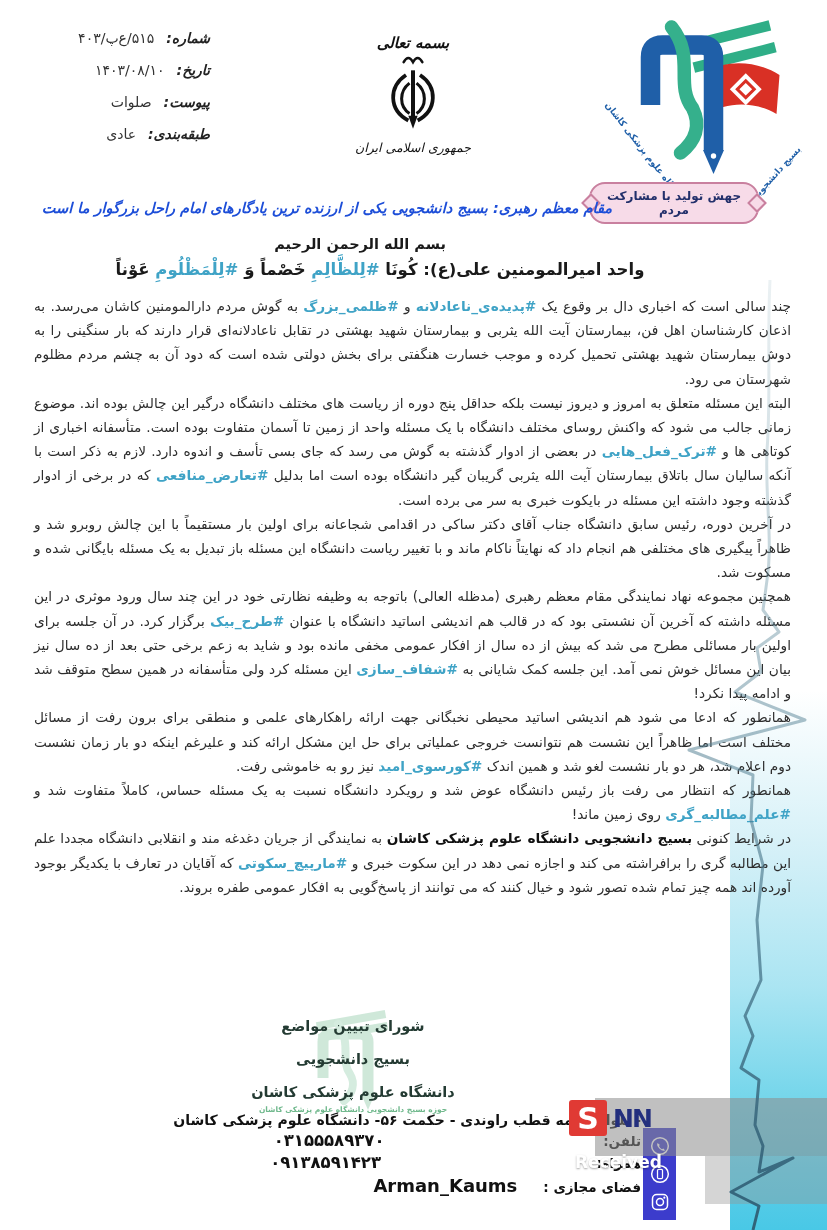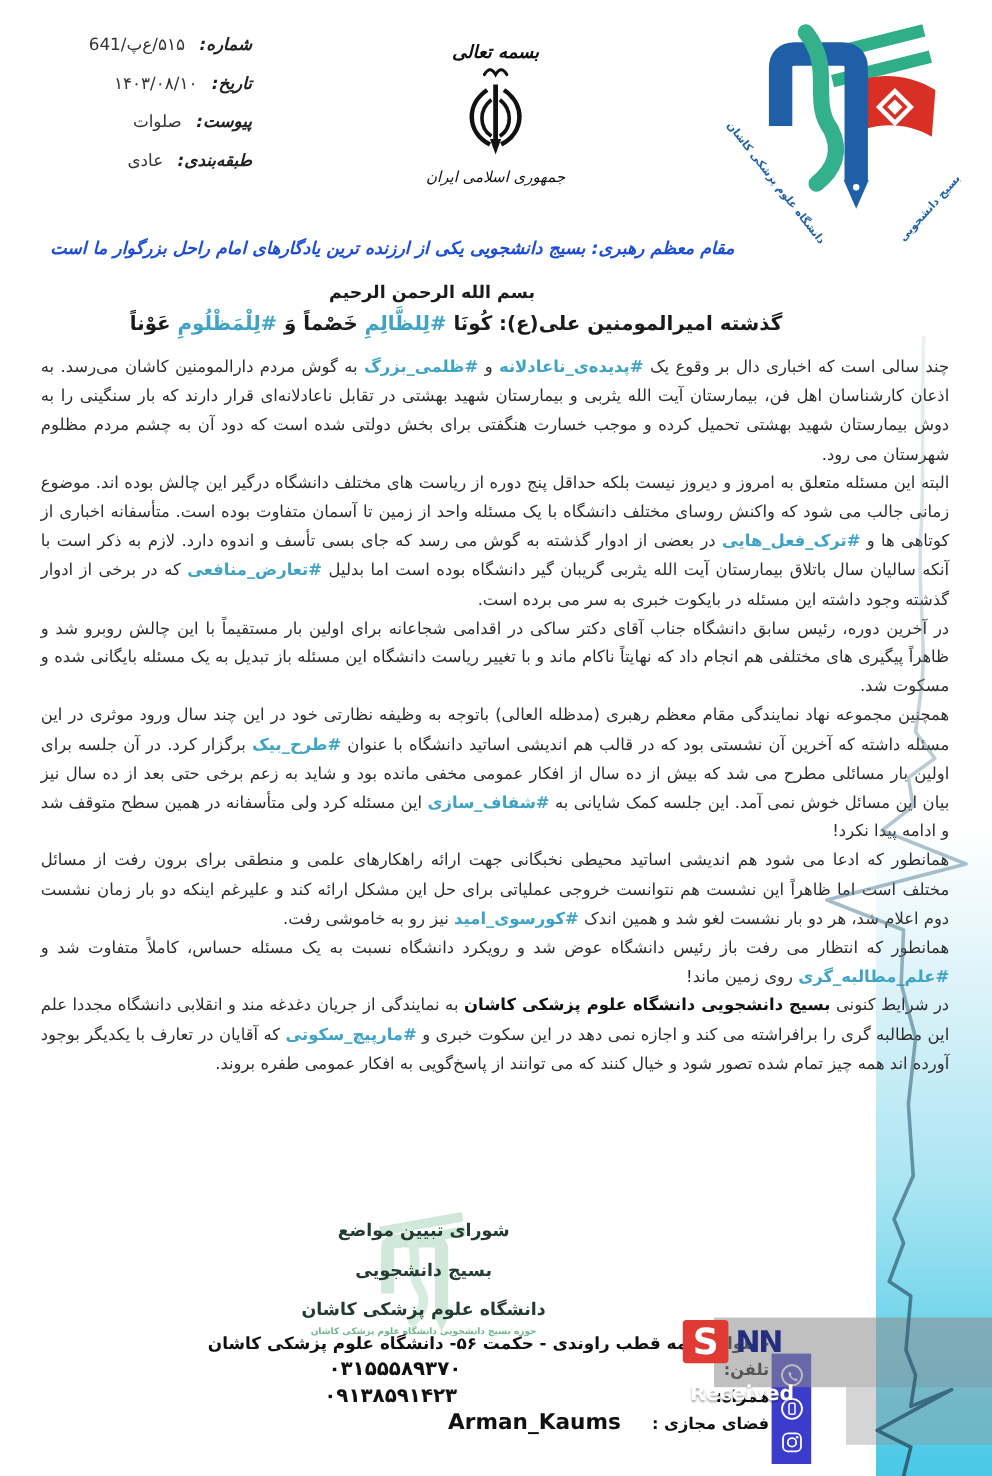--- a/index.html
+++ b/index.html
@@ -101,21 +101,21 @@
     </defs>
     <path d="M83,0 C80,60 84,120 80,170 C78,220 86,260 80,300 L76,330 L92,352 L70,368
              L74,392 L48,412 L118,440 L2,470 L66,495 L64,540 L76,585 L70,640 L74,700
              L58,736 L66,756 L54,788 L72,800 L68,845 L76,866 L72,892 L106,878 L44,912
              L72,926 L66,950" fill="none" stroke="url(#sg)" stroke-width="3" stroke-linejoin="round"></path>
   </svg>
 
   <div class="fields">
     <div class="field-row">
       <span class="field-label">شماره:</span>
-      <span class="field-value">۵۱۵/ع‌پ/641</span>
+      <span class="field-value">۵۱۵/ع‌پ/۴۰۳</span>
     </div>
     <div class="field-row">
       <span class="field-label">تاریخ:</span>
       <span class="field-value">۱۴۰۳/۰۸/۱۰</span>
     </div>
     <div class="field-row">
       <span class="field-label">پیوست:</span>
       <span class="field-value">صلوات</span>
     </div>
     <div class="field-row">
@@ -155,26 +155,27 @@
 
       <path d="M61,92 L75,92 L68,108 Z" fill="#1f5fa8"></path>
       <circle cx="68" cy="96" r="1.8" fill="#ffffff"></circle>
 
       <path d="M40,10 C56,30 42,48 54,64 C60,76 56,86 46,94" fill="none" stroke="#35b08c" stroke-width="9" stroke-linecap="round"></path>
     </svg>
     <span class="logo-caption logo-cap-univ">دانشگاه علوم پزشکی کاشان</span>
     <span class="logo-caption logo-cap-basij">بسیج دانشجویی</span>
   </div>
 
+  <div class="year-badge">جهش تولید با مشارکت مردم</div>
 
   <div class="slogan">مقام معظم رهبری: بسیج دانشجویی یکی از ارزنده ترین یادگارهای امام راحل بزرگوار ما است</div>
 
   <div class="basmala">بسم الله الرحمن الرحیم</div>
 
-  <div class="hadith"><span>گذشته امیرالمومنین علی(ع): کُونَا </span><span class="hashtag">#لِلظَّالِمِ</span><span> خَصْماً وَ </span><span class="hashtag">#لِلْمَظْلُومِ</span><span> عَوْناً</span></div>
+  <div class="hadith"><span>واحد امیرالمومنین علی(ع): کُونَا </span><span class="hashtag">#لِلظَّالِمِ</span><span> خَصْماً وَ </span><span class="hashtag">#لِلْمَظْلُومِ</span><span> عَوْناً</span></div>
 
   <div class="body-text" id="body-paragraphs">
       <p><span>چند سالی است که اخباری دال بر وقوع یک </span><span class="hashtag">#پدیده‌ی_ناعادلانه</span><span> و </span><span class="hashtag">#ظلمی_بزرگ</span><span> به گوش مردم دارالمومنین کاشان می‌رسد. به اذعان کارشناسان اهل فن، بیمارستان آیت الله یثربی و بیمارستان شهید بهشتی در تقابل ناعادلانه‌ای قرار دارند که بار سنگینی را به دوش بیمارستان شهید بهشتی تحمیل کرده و موجب خسارت هنگفتی برای بخش دولتی شده است که دود آن به چشم مردم مظلوم شهرستان می رود.</span></p>
       <p><span>البته این مسئله متعلق به امروز و دیروز نیست بلکه حداقل پنج دوره از ریاست های مختلف دانشگاه درگیر این چالش بوده اند. موضوع زمانی جالب می شود که واکنش روسای مختلف دانشگاه با یک مسئله واحد از زمین تا آسمان متفاوت بوده است. متأسفانه اخباری از کوتاهی ها و </span><span class="hashtag">#ترک_فعل_هایی</span><span> در بعضی از ادوار گذشته به گوش می رسد که جای بسی تأسف و اندوه دارد. لازم به ذکر است با آنکه سالیان سال باتلاق بیمارستان آیت الله یثربی گریبان گیر دانشگاه بوده است اما بدلیل </span><span class="hashtag">#تعارض_منافعی</span><span> که در برخی از ادوار گذشته وجود داشته این مسئله در بایکوت خبری به سر می برده است.</span></p>
       <p><span>در آخرین دوره، رئیس سابق دانشگاه جناب آقای دکتر ساکی در اقدامی شجاعانه برای اولین بار مستقیماً با این چالش روبرو شد و ظاهراً پیگیری های مختلفی هم انجام داد که نهایتاً ناکام ماند و با تغییر ریاست دانشگاه این مسئله باز تبدیل به یک مسئله بایگانی شده و مسکوت شد.</span></p>
       <p><span>همچنین مجموعه نهاد نمایندگی مقام معظم رهبری (مدظله العالی) باتوجه به وظیفه نظارتی خود در این چند سال ورود موثری در این مسئله داشته که آخرین آن نشستی بود که در قالب هم اندیشی اساتید دانشگاه با عنوان </span><span class="hashtag">#طرح_بیک</span><span> برگزار کرد. در آن جلسه برای اولین بار مسائلی مطرح می شد که بیش از ده سال از افکار عمومی مخفی مانده بود و شاید به زعم برخی حتی بعد از ده سال نیز بیان این مسائل خوش نمی آمد. این جلسه کمک شایانی به </span><span class="hashtag">#شفاف_سازی</span><span> این مسئله کرد ولی متأسفانه در همین سطح متوقف شد و ادامه پیدا نکرد!</span></p>
       <p><span>همانطور که ادعا می شود هم اندیشی اساتید محیطی نخبگانی جهت ارائه راهکارهای علمی و منطقی برای برون رفت از مسائل مختلف است اما ظاهراً این نشست هم نتوانست خروجی عملیاتی برای حل این مشکل ارائه کند و علیرغم اینکه دو بار زمان نشست دوم اعلام شد، هر دو بار نشست لغو شد و همین اندک </span><span class="hashtag">#کورسوی_امید</span><span> نیز رو به خاموشی رفت.</span></p>
       <p><span>همانطور که انتظار می رفت باز رئیس دانشگاه عوض شد و رویکرد دانشگاه نسبت به یک مسئله حساس، کاملاً متفاوت شد و </span><span class="hashtag">#علم_مطالبه‌_گری</span><span> روی زمین ماند!</span></p>
       <p><span>در شرایط کنونی </span><span class="seg-bold">بسیج دانشجویی دانشگاه علوم پزشکی کاشان</span><span> به نمایندگی از جریان دغدغه مند و انقلابی دانشگاه مجددا علم این مطالبه گری را برافراشته می کند و اجازه نمی دهد در این سکوت خبری و </span><span class="hashtag">#مارپیچ_سکوتی</span><span> که آقایان در تعارف با یکدیگر بوجود آورده اند همه چیز تمام شده تصور شود و خیال کنند که می توانند از پاسخ‌گویی به افکار عمومی طفره بروند.</span></p>
     </div>

